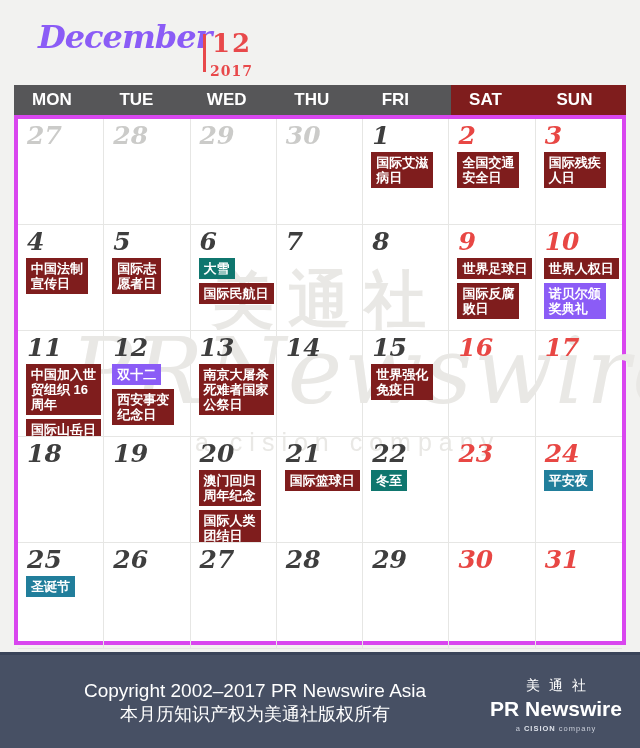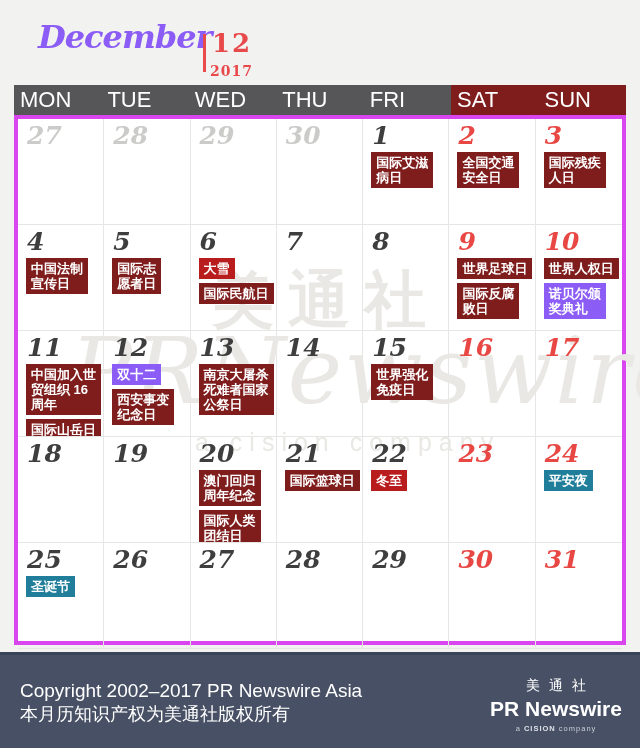--- a/index.html
+++ b/index.html
@@ -17,22 +17,22 @@
     position:absolute; left:212px; top:28px;
     font-family:"DejaVu Serif", serif; font-weight:bold; font-size:26px; color:#e8494b; letter-spacing:2px;
   }
   .month-year {
     position:absolute; left:210px; top:63px;
     font-family:"DejaVu Serif", serif; font-weight:bold; font-size:14px; color:#e8494b; letter-spacing:1px;
   }
 
   
   .week-header { position:absolute; left:14px; top:85px; width:612px; height:30px; display:flex; }
-  .weekday { flex:1; background:#565658; color:#ffffff; font-weight:normal; font-size:22px;
-             line-height:30px; padding-left:6px; }
+  .weekday { flex:1; background:#565658; color:#ffffff; font-weight:bold; font-size:17px;
+             line-height:30px; padding-left:18px; }
   .weekday.weekend { background:#7f1d1d; }
 
   
   .grid {
     position:absolute; left:14px; top:115px; width:612px; height:530px;
     display:grid; grid-template-columns:repeat(7,1fr); grid-auto-rows:106px;
     background:#ffffff; border:4px solid #d946ef;
   }
   .cell { border-right:1px solid #e6e6e4; border-bottom:1px solid #e6e6e4; overflow:hidden; }
   .cell:nth-child(7n) { border-right:none; }
@@ -45,34 +45,34 @@
   .date-number.weekend { color:#e84744; }
   .events { margin-top:4px; }
   .chip {
     position:relative; z-index:2; display:block; width:fit-content; max-width:78px;
     margin:4px 0 0 8px; padding:3px 5px;
     font-size:13px; line-height:15px; font-weight:bold; color:#ffffff;
     white-space:pre-line;
   }
   .chip.teal   { background:#7f1d1d; }
   .chip.yellow { background:#8b5cf6; }
-  .chip.red    { background:#b91c1c; }
+  .chip.red    { background:#0f766e; }
   .chip.blue   { background:#217e9b; }
 
   
   .wm { position:absolute; z-index:1; pointer-events:none; color:#e9e8e5; }
   .wm-cn { left:212px; top:258px; font-size:62px; letter-spacing:14px; font-weight:bold; }
   .wm-logo { left:70px; top:318px; font-family:"DejaVu Serif", serif; font-style:italic;
              font-size:92px; letter-spacing:2px; width:640px; overflow:hidden; white-space:nowrap; }
   .wm-tagline { left:195px; top:428px; font-size:25px; letter-spacing:7px; }
 
   
   .footer { position:absolute; left:0; top:652px; width:640px; height:96px;
             background:#475064; border-top:3px solid #3a4459; color:#ffffff; }
-  .footer-text { position:absolute; left:20px; top:24px; width:470px; }
+  .footer-text { position:absolute; left:20px; top:24px; width:470px; text-align:center; }
   .copyright-en { font-size:19px; line-height:23px; }
   .copyright-cn { font-size:18px; line-height:24px; }
   .footer-logo { position:absolute; right:14px; top:22px; width:140px; text-align:center; }
   .logo-cn { font-size:14px; letter-spacing:9px; padding-left:9px; }
   .logo-en { font-size:21px; font-weight:bold; letter-spacing:0px; margin-top:2px; }
   .logo-tagline { font-size:7.5px; color:#c9ced9; letter-spacing:1px; margin-top:3px; }
   .logo-tagline b { font-weight:bold; color:#dde1e9; }
 </style>
 </head>
 <body>

